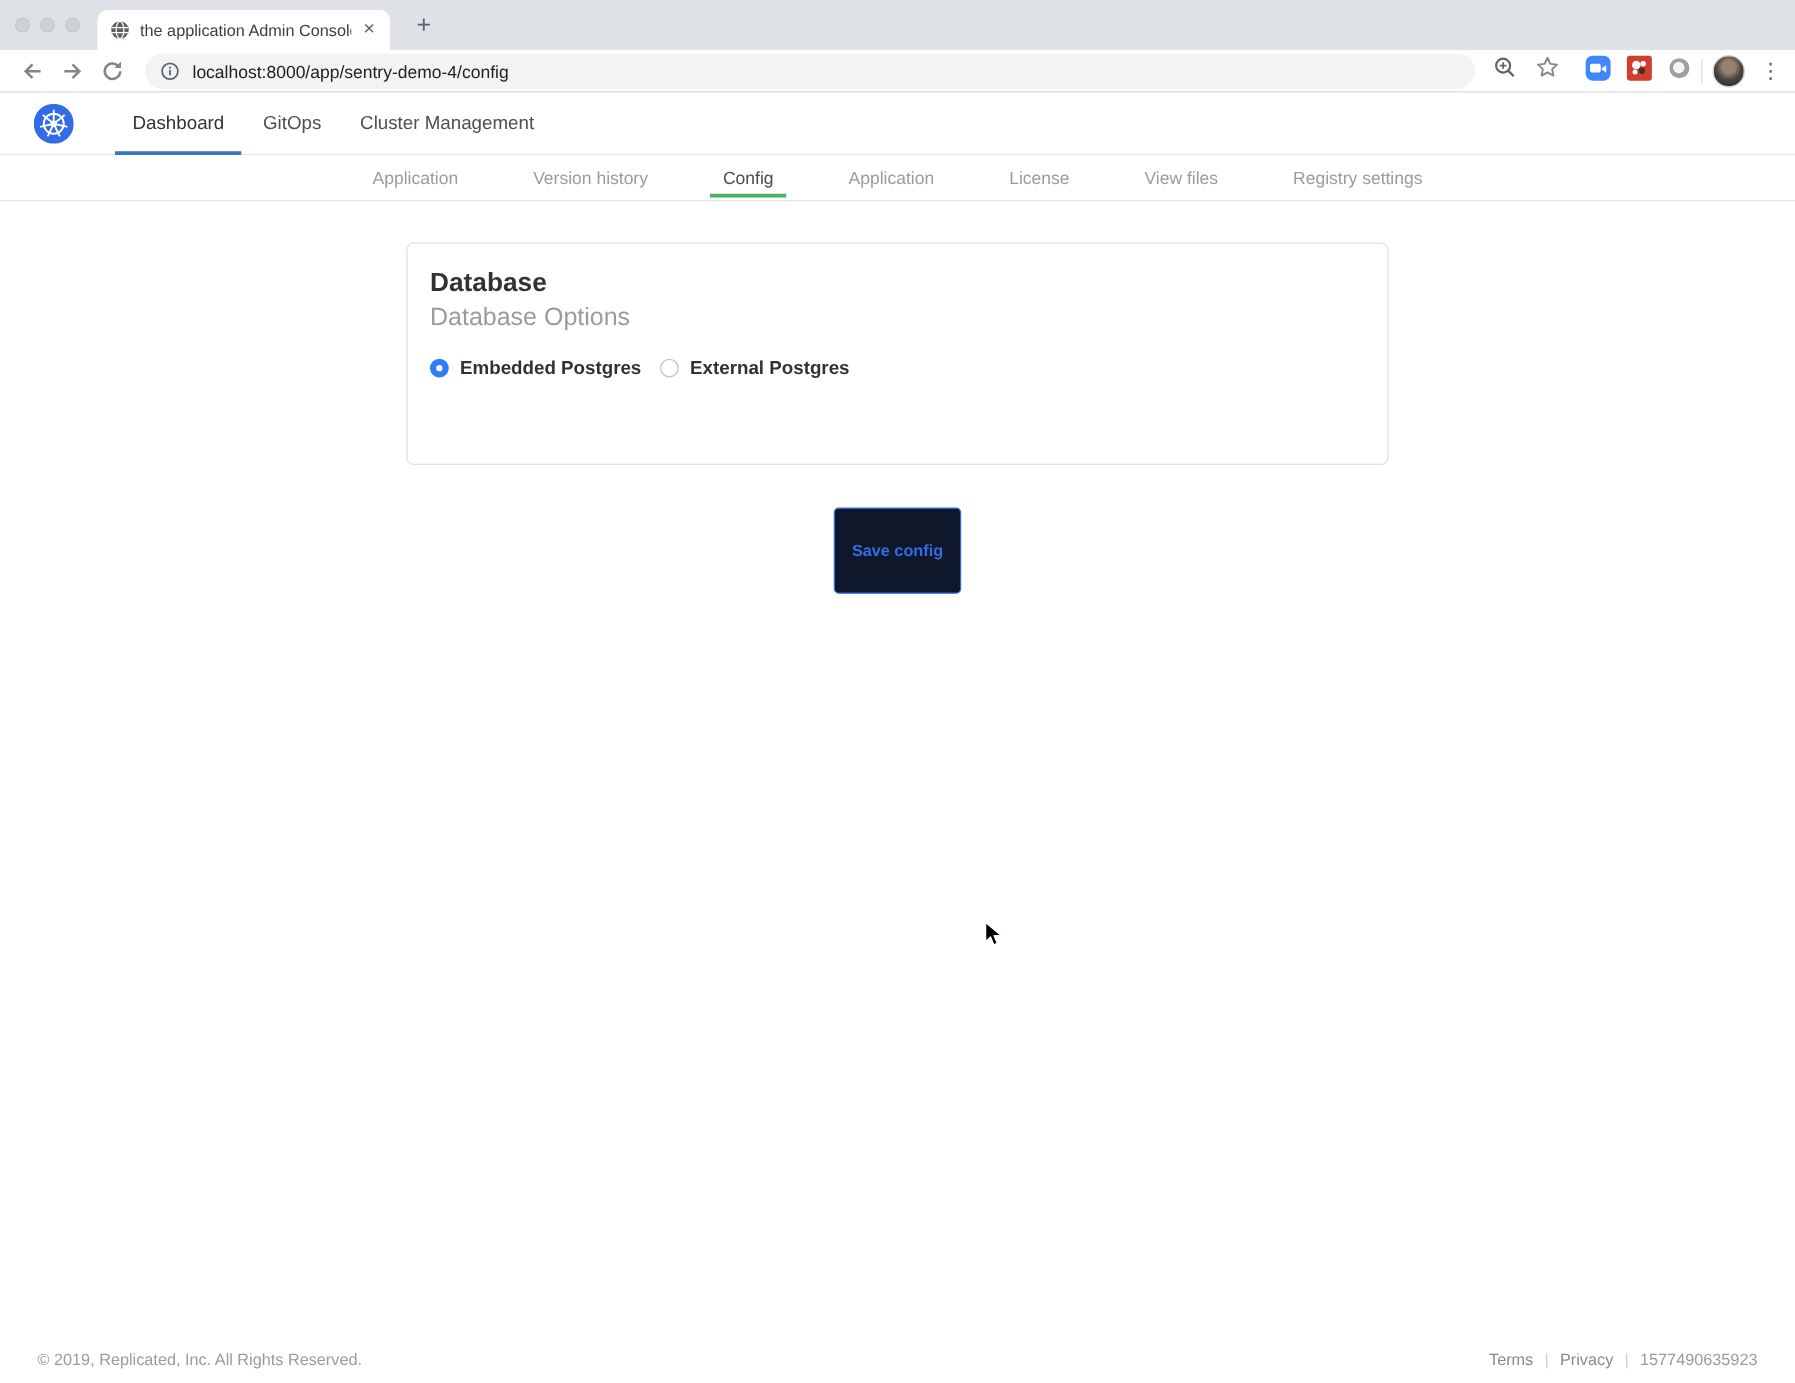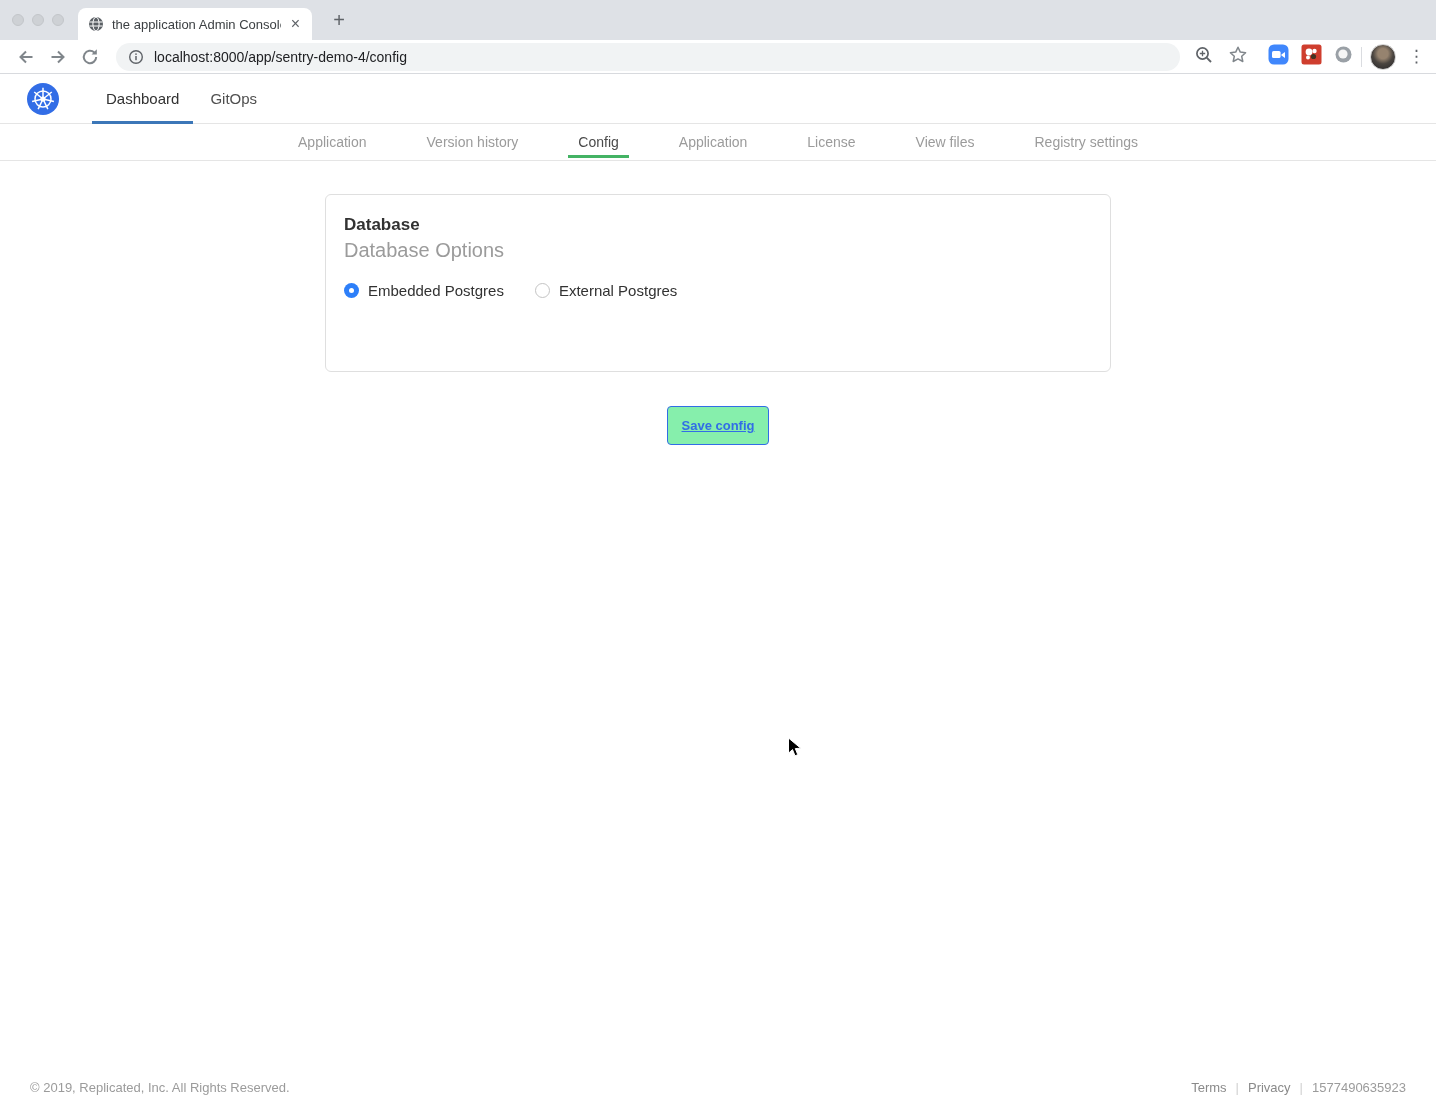--- a/index.html
+++ b/index.html
@@ -53,34 +53,34 @@
   .subnav-item { display:flex; align-items:center; padding:0 10px; font-size:14px;
                  color:#9b9b9b; position:relative; cursor:pointer; }
   .subnav-item.active { color:#4a4a4a; }
   .subnav-item.active::after { content:""; position:absolute; left:0; right:0; bottom:2px;
                                height:3px; background:#44b364; }
 
   
   .content { position:relative; }
   .card { width:786px; margin:33px auto 0; border:1px solid #dfdfdf; border-radius:6px;
           height:178px; padding:20px 18px 0; }
-  .card-title { font-size:17px; font-weight:bold; color:#323232; }
+  .card-title { font-size:21px; font-weight:bold; color:#323232; }
   .card-subtitle { font-size:20px; color:#9b9b9b; margin-top:4px; }
   .field-label { font-size:14px; color:#323232; margin-top:18px; }
-  .radio-row { display:flex; align-items:flex-start; margin-top:20px; gap:31px; }
+  .radio-row { display:flex; align-items:flex-start; margin-top:20px; gap:15px;font-weight:bold; }
   .radio-option { display:flex; align-items:center; gap:9px; font-size:15px; color:#323232; cursor:pointer; }
   .radio { width:15px; height:15px; border-radius:50%; position:relative; flex:0 0 auto; }
   .radio.selected { background:#2d7ff9; }
   .radio.selected::after { content:""; position:absolute; left:5px; top:5px; width:5px; height:5px;
                            border-radius:50%; background:#fff; }
   .radio.unselected { background:#fff; border:1px solid #c4c4c4; }
   .save-wrap { text-align:center; margin-top:34px; }
-  .save-btn { border:1px solid #326de6; color:#326de6; background:#86efac; border-radius:4px;
-              padding:11px 14px; font-size:13px; font-weight:bold; cursor:pointer;
-              font-family:"Liberation Sans",sans-serif;text-decoration:underline; }
+  .save-btn { border:1px solid #326de6; color:#326de6; background:#0f172a; border-radius:4px;
+              padding:26px 14px; font-size:13px; font-weight:bold; cursor:pointer;
+              font-family:"Liberation Sans",sans-serif; }
 
   
   .footer { position:absolute; left:30px; right:30px; bottom:11px; display:flex;
             justify-content:space-between; align-items:center; font-size:13px; color:#9b9b9b; }
   .footer-right { display:flex; align-items:center; gap:9px; }
   .footer-link { color:#8a8a8a; cursor:pointer; }
   .footer-sep { color:#d0d0d0; }
 
   .cursor { position:absolute; left:787px; top:737px; pointer-events:none; }
 </style>
@@ -192,20 +192,23 @@
         <circle cx="16" cy="16" r="2.6" fill="#fff"></circle>
       </svg>
     </span>
     <div class="main-nav">
       <div class="nav-item active">
         <span>Dashboard</span>
       </div>
       <div class="nav-item">
         <span>GitOps</span>
       </div>
+      <div class="nav-item">
+        <span>Cluster Management</span>
+      </div>
     </div>
   </div>
 
   <div class="subnav">
     <div class="subnav-item">
       <span>Application</span>
     </div>
     <div class="subnav-item">
       <span>Version history</span>
     </div>

